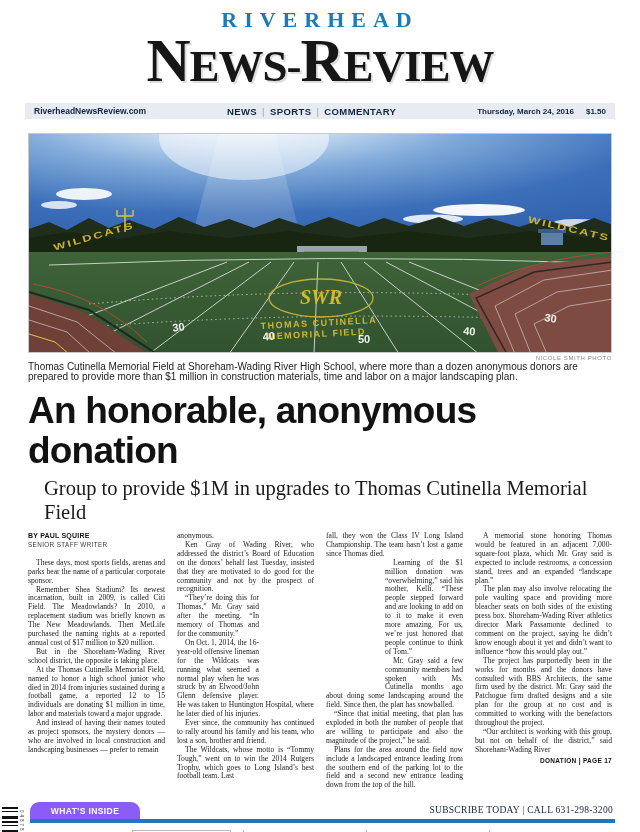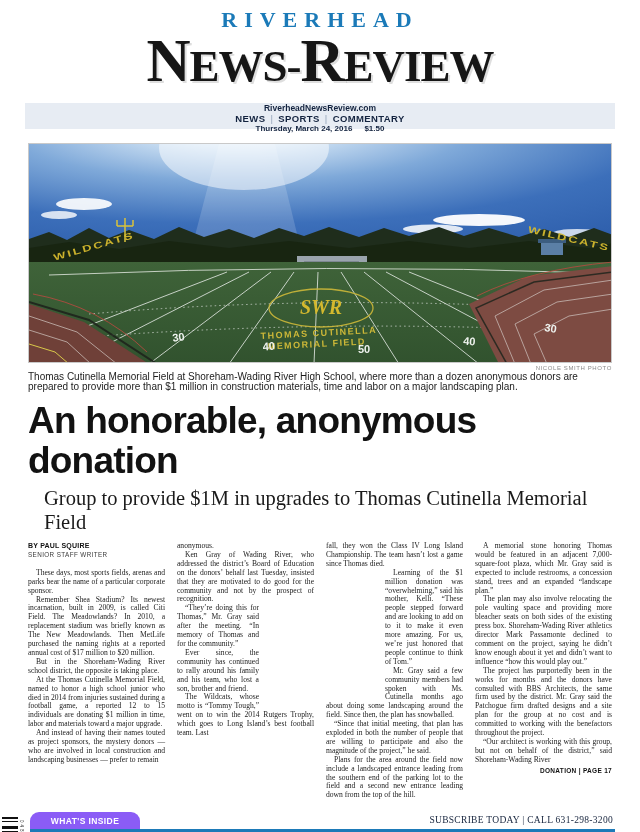--- a/index.html
+++ b/index.html
@@ -8,22 +8,22 @@
 
   
   .kicker{padding-top:7px;text-align:center;font-family:"Liberation Serif",serif;
           font-weight:700;font-size:22px;letter-spacing:7px;color:#1b7ab8;}
   .nameplate{text-align:center;font-family:"Liberation Serif",serif;font-weight:700;
              color:#161616;font-size:45px;line-height:56px;letter-spacing:-1px;
              text-shadow:2px 2px 0 rgba(0,0,0,0.13);}
   .nameplate .big{font-size:61px;}
 
   
-  .topbar{margin:9px 25px 0;background:#e7ecf3;height:26px;display:flex;align-items:center;
-          padding:0 9px;box-sizing:border-box;flex-direction:column;}
+  .topbar{margin:9px 25px 0;background:#e7ecf3;height:16px;display:flex;align-items:center;
+          padding:0 9px;box-sizing:border-box;}
   .topbar .site{font-size:8.5px;font-weight:700;color:#13233f;}
   .topbar .sections{flex:1;text-align:center;font-size:9.5px;font-weight:700;color:#13233f;letter-spacing:.4px;}
   .topbar .sep{color:#97a6bb;font-weight:400;padding:0 5px;}
   .topbar .dateprice{font-size:8px;font-weight:700;color:#13233f;}
   .topbar .price{margin-left:12px;}
 
   
   .photo{margin:14px 28px 0;width:584px;height:220px;position:relative;border:1px solid #c9c9c9;
          box-sizing:border-box;overflow:hidden;background:#35609f;}
   .credit{margin:2px 28px 0;text-align:right;font-size:6px;letter-spacing:.6px;color:#8b8b8b;}
@@ -172,20 +172,21 @@
         <p class="ind">But in the Shoreham-Wading River school district, the opposite is taking place.</p>
         <p class="ind">At the Thomas Cutinella Memorial Field, named to honor a high school junior who died in 2014 from injuries sustained during a football game, a reported 12 to 15 individuals are donating $1 million in time, labor and materials toward a major upgrade.</p>
         <p class="ind">And instead of having their names touted as project sponsors, the mystery donors — who are involved in local construction and landscaping businesses — prefer to remain</p>
       </div>
   </div>
   <div class="col">
     <div>
         <p>anonymous.</p>
         <p class="ind">Ken Gray of Wading River, who addressed the district’s Board of Education on the donors’ behalf last Tuesday, insisted that they are motivated to do good for the community and not by the prospect of recognition.</p>
         <p class="ind pq-r">“They’re doing this for Thomas,” Mr. Gray said after the meeting. “In memory of Thomas and for the community.”</p>
+        <p class="ind">On Oct. 1, 2014, the 16-year-old offensive lineman for the Wildcats was running what seemed a normal play when he was struck by an Elwood/John Glenn defensive player. He was taken to Huntington Hospital, where he later died of his injuries.</p>
         <p class="ind">Ever since, the community has continued to rally around his family and his team, who lost a son, brother and friend.</p>
         <p class="ind">The Wildcats, whose motto is “Tommy Tough,” went on to win the 2014 Rutgers Trophy, which goes to Long Island’s best football team. Last</p>
       </div>
   </div>
   <div class="col">
     <div>
         <p>fall, they won the Class IV Long Island Championship. The team hasn’t lost a game since Thomas died.</p>
         <p class="ind pq-l">Learning of the $1 million donation was “overwhelming,” said his mother, Kelli. “These people stepped forward and are looking to add on to it to make it even more amazing. For us, we’re just honored that people continue to think of Tom.”</p>
         <p class="ind">Mr. Gray said a few community members had spoken with Ms. Cutinella months ago about doing some landscaping around the field. Since then, the plan has snowballed.</p>
         <p class="ind">“Since that initial meeting, that plan has exploded in both the number of people that are willing to participate and also the magnitude of the project,” he said.</p>

